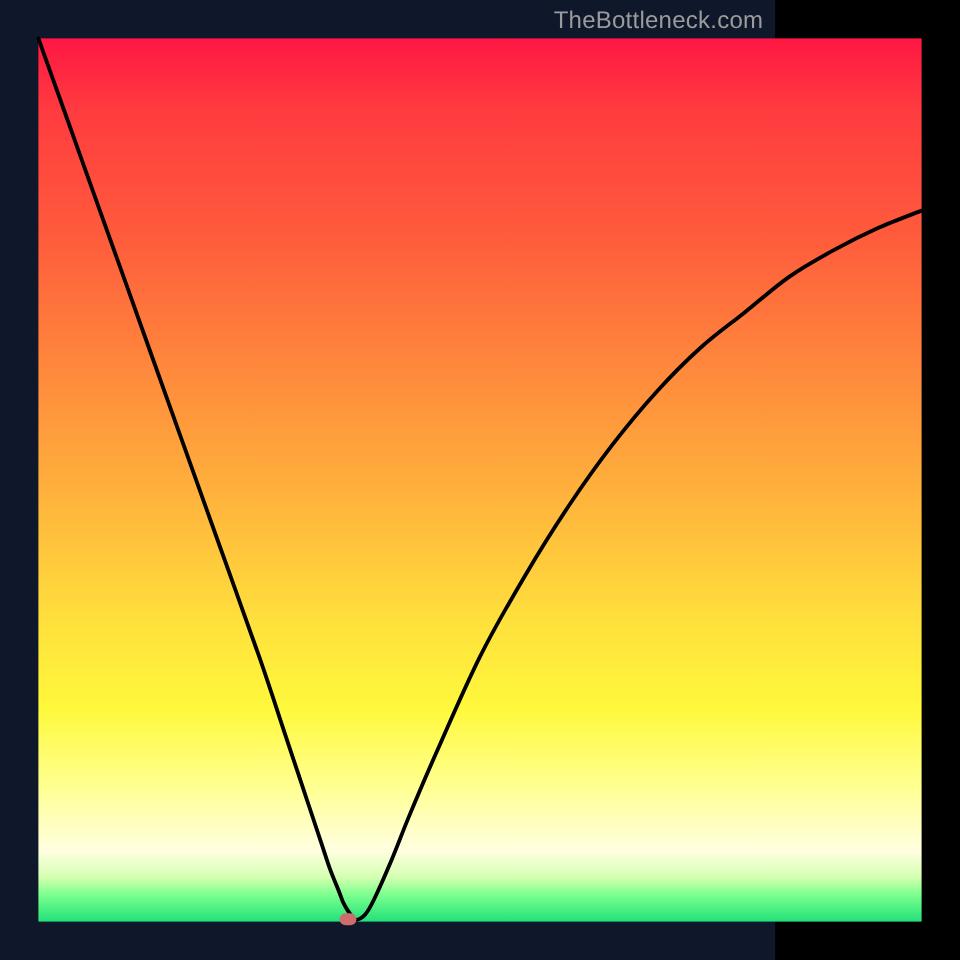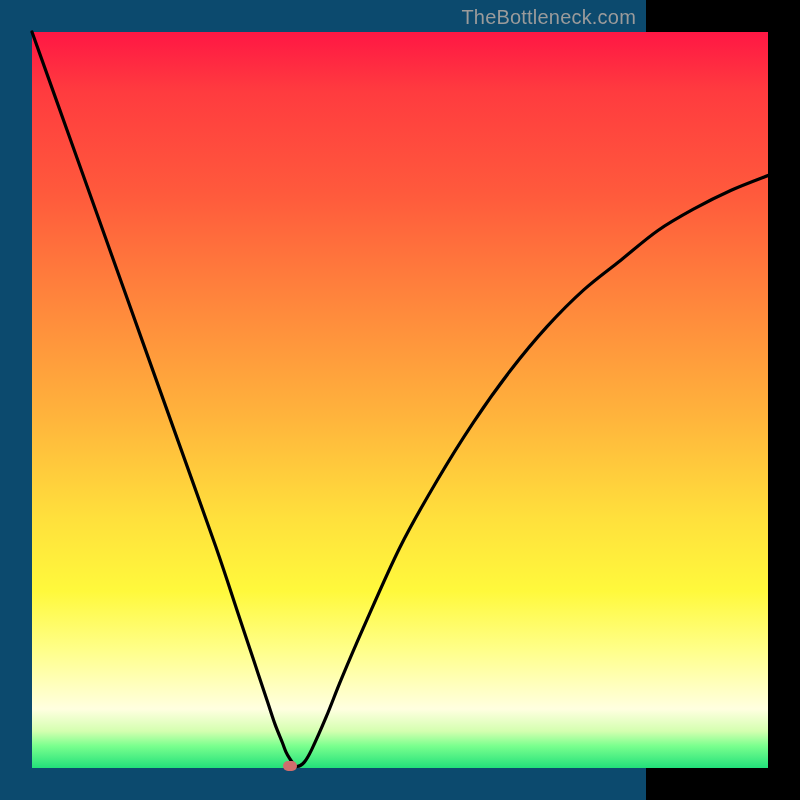--- a/index.html
+++ b/index.html
@@ -10,21 +10,21 @@
     background: #000;
     overflow: hidden;
     font-family: Arial, Helvetica, sans-serif;
   }
   .frame {
     position: absolute;
     left: 0;
     top: 0;
     width: 646px;
     height: 800px;
-    background: #0c4a6e;
+    background: #0f172a;
   }
   .plot-area {
     position: absolute;
     left: 32px;
     top: 32px;
     width: 736px;
     height: 736px;
     
     background: linear-gradient(to bottom,
       #ff1744 0%,

